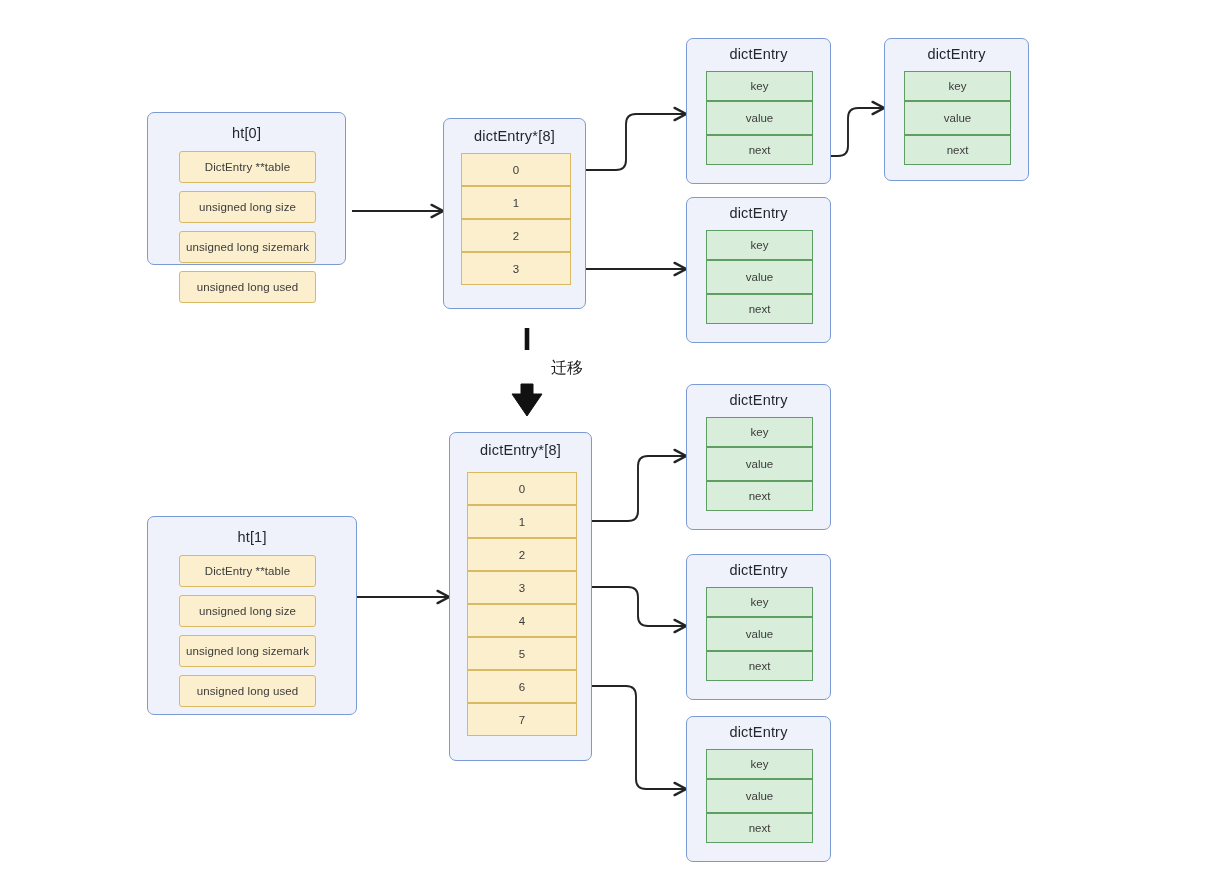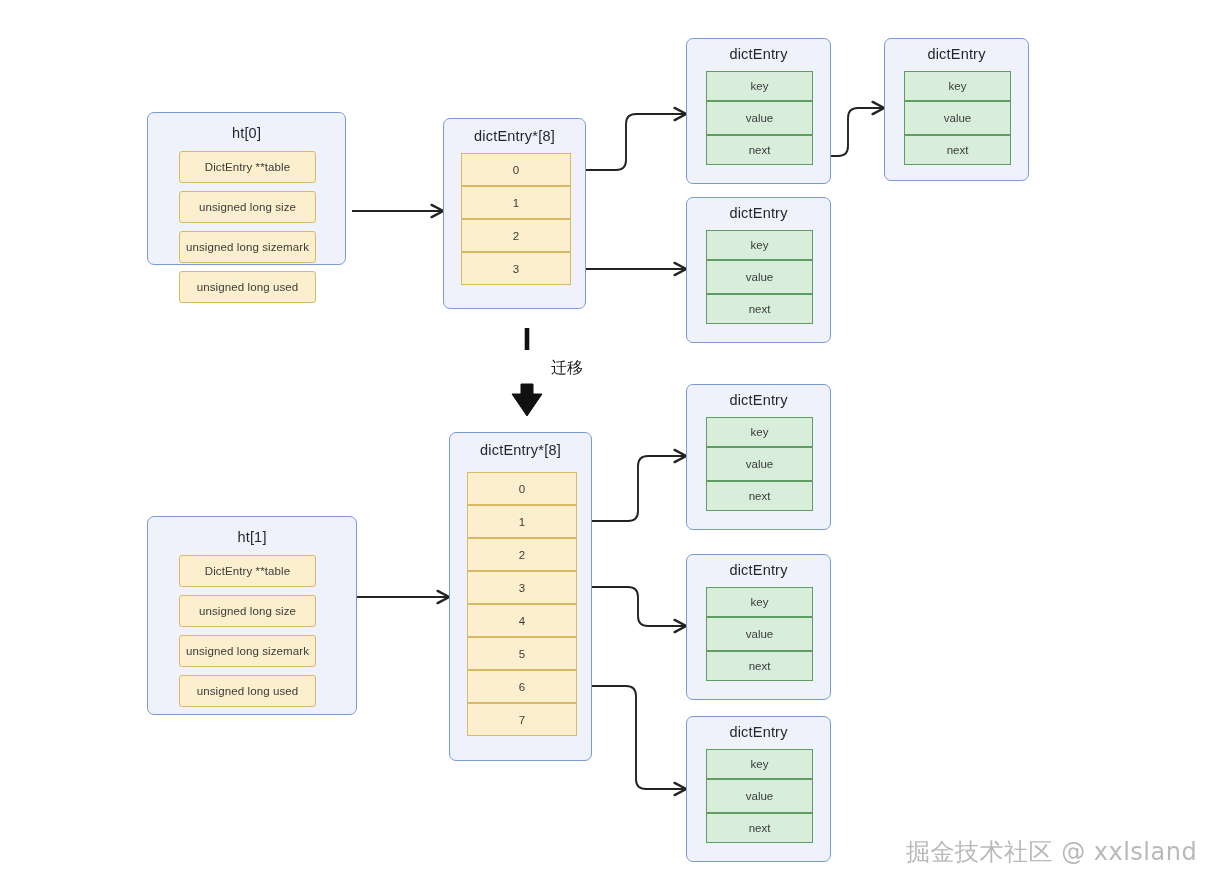--- a/index.html
+++ b/index.html
@@ -220,15 +220,14 @@
     <div class="cell" style="left:19px; top:96px; width:107px; height:30px;">next</div>
   </div>
 
   <div class="group" style="left:686px; top:716px; width:145px; height:146px;">
     <div class="group-title" style="top:7px;">dictEntry</div>
     <div class="cell" style="left:19px; top:32px; width:107px; height:30px;">key</div>
     <div class="cell" style="left:19px; top:62px; width:107px; height:34px;">value</div>
     <div class="cell" style="left:19px; top:96px; width:107px; height:30px;">next</div>
   </div>
 
-  <div class="watermark" style="left:906px; top:836px;">掘金技术社区 @ xxlsland</div>
 
 </div>
 
 </body></html>

